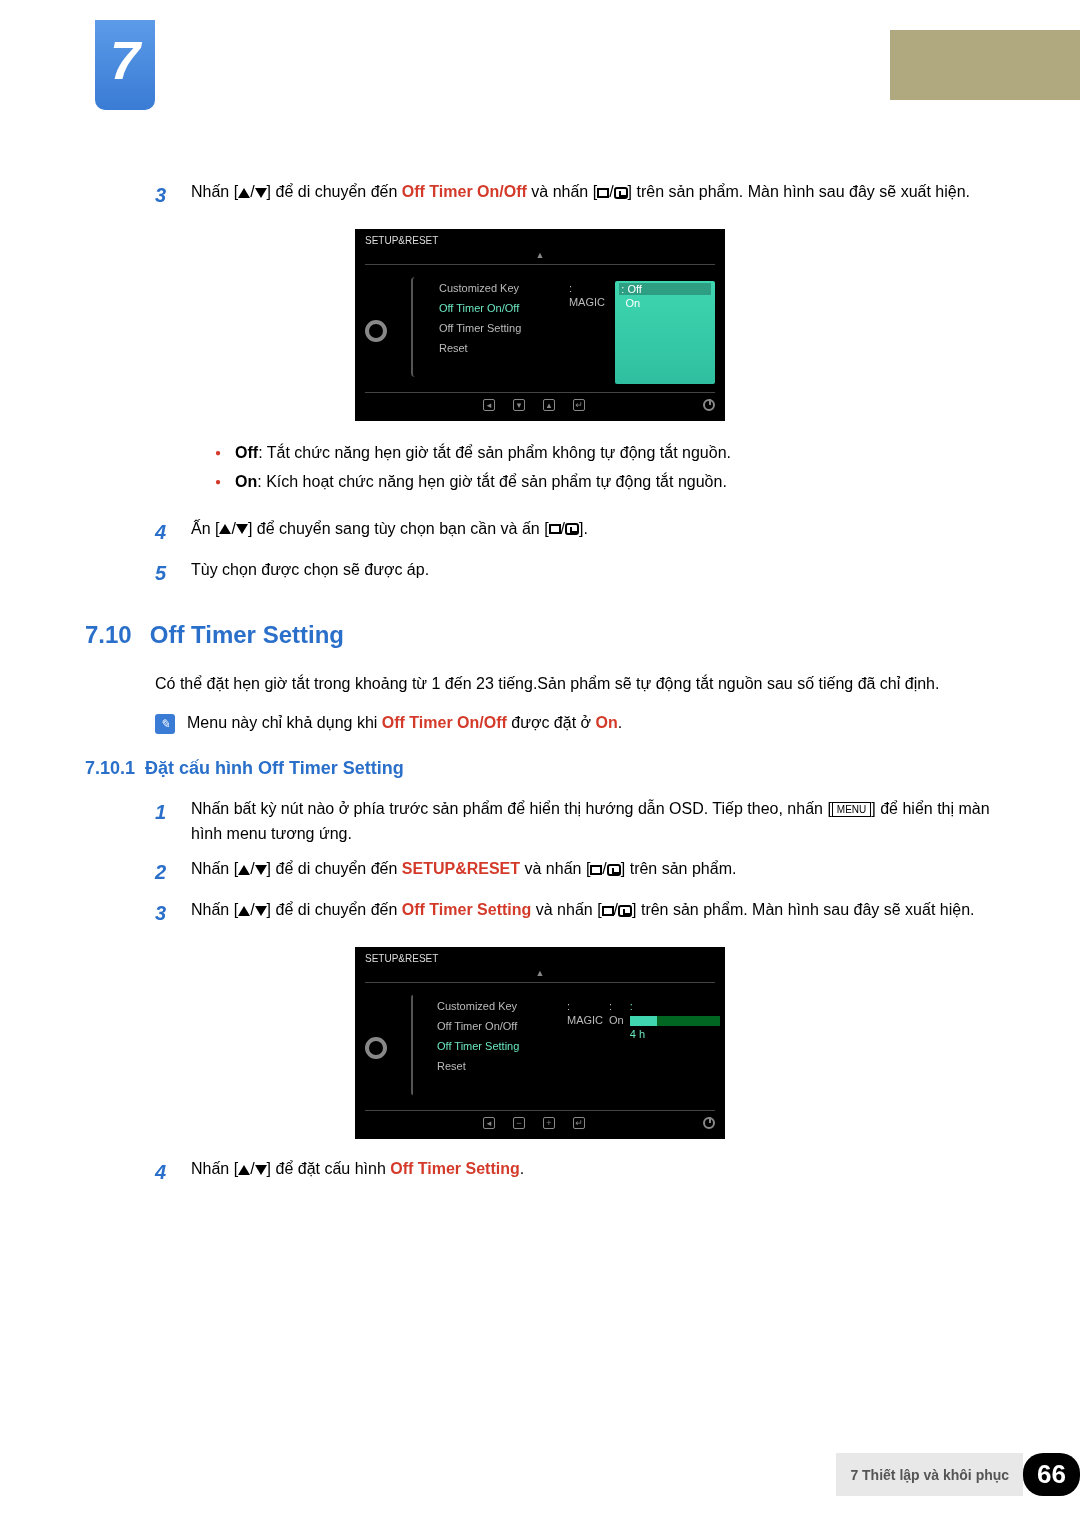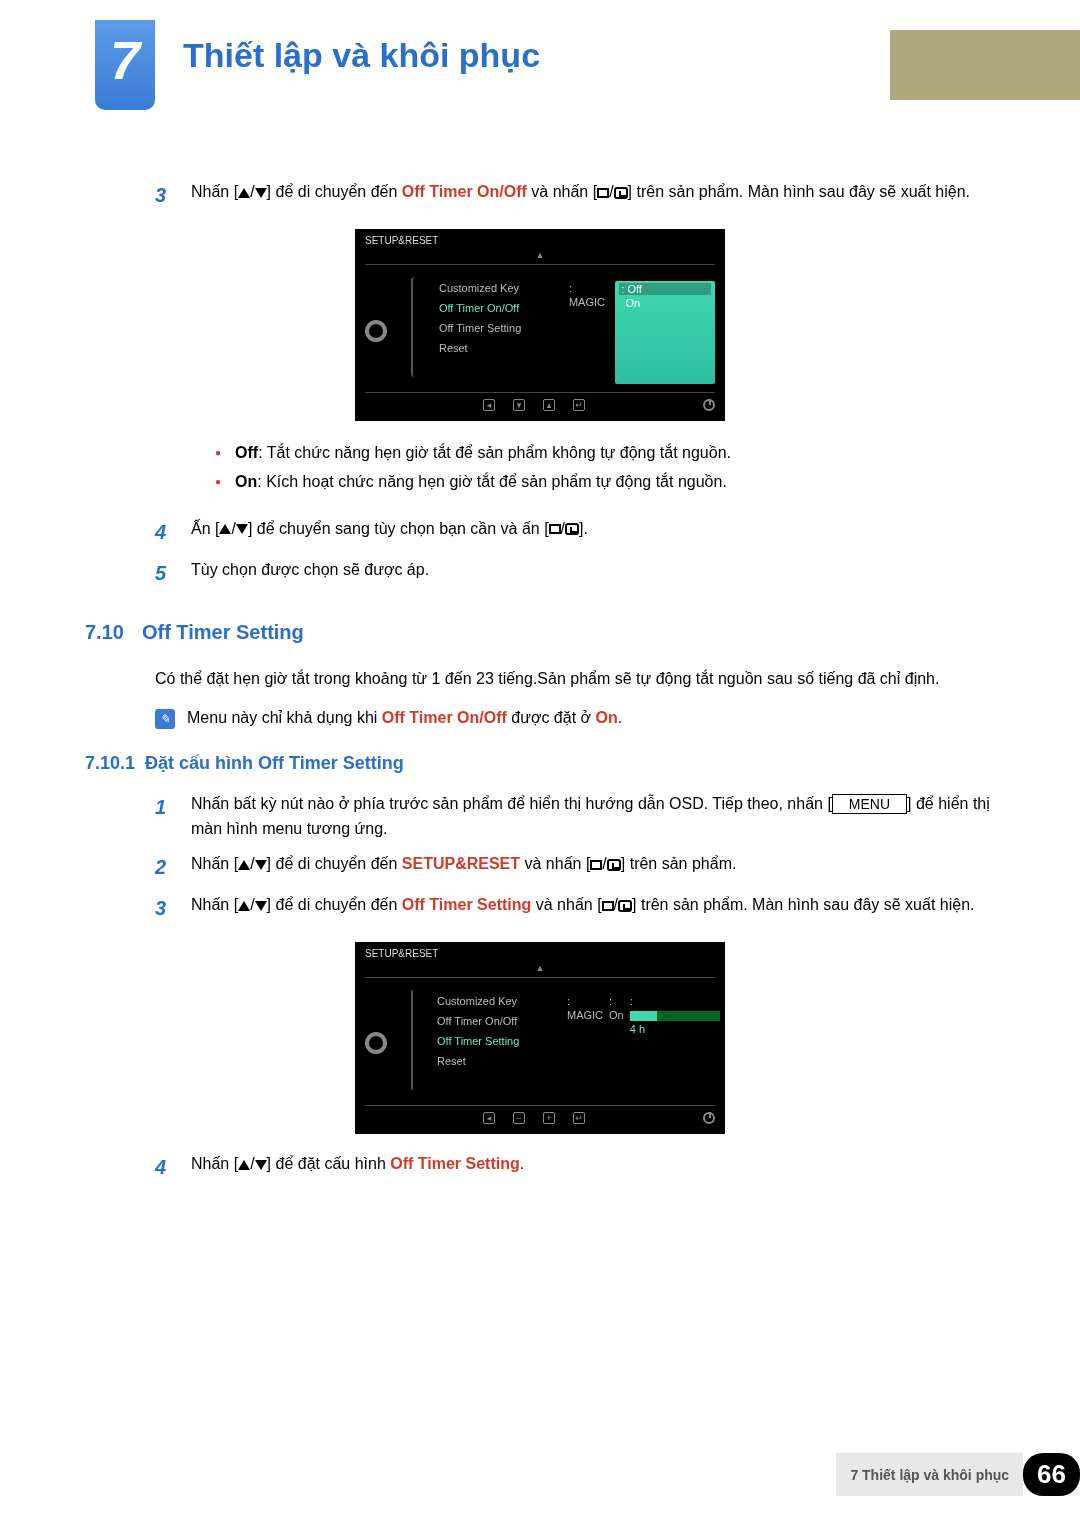--- a/index.html
+++ b/index.html
@@ -71,21 +71,21 @@
   .b-red { color: #d43a2a; font-weight: bold; }
   .b-black { font-weight: bold; }
   .icon-tri-up, .icon-tri-down {
     display: inline-block; width: 0; height: 0; vertical-align: middle;
   }
   .icon-tri-up { border-left: 6px solid transparent; border-right: 6px solid transparent; border-bottom: 10px solid #000; }
   .icon-tri-down { border-left: 6px solid transparent; border-right: 6px solid transparent; border-top: 10px solid #000; }
   .icon-rect { display:inline-block; width:12px; height:10px; border:2px solid #000; vertical-align:middle; }
   .icon-enter { display:inline-block; width:14px; height:12px; border:2px solid #000; border-radius:3px; vertical-align:middle; position:relative; }
   .icon-enter::after { content:""; position:absolute; width:6px; height:4px; border-left:2px solid #000; border-bottom:2px solid #000; top:2px; left:3px; }
-  .menu-key { font-size:14px; border:1px solid #000; padding:1px 16px; vertical-align:middle; }
+  .menu-key { font-size:10px; border:1px solid #000; padding:1px 4px; vertical-align:middle; }
   .osd {
     width: 370px;
     background: #000;
     margin: 18px auto 18px auto;
     padding: 6px 10px 10px 10px;
     font-size: 11px;
     color: #bbb;
     position: relative;
   }
   .osd-title { font-size: 10px; color: #ddd; margin-bottom: 4px; }
@@ -122,41 +122,40 @@
   .osd-footer-group { display:flex; gap:18px; justify-content:center; flex:1;}
   .osd-ficon-wrap { display:flex; flex-direction:column; align-items:center; gap:2px; color:#888; font-size:9px;}
   .osd-ficon { width:12px; height:12px; border:1px solid #888; border-radius:2px; display:flex; align-items:center; justify-content:center;}
   .pwr { width:12px; height:12px; border:2px solid #888; border-radius:50%; position:relative;}
   .pwr::after{content:"";position:absolute;top:-2px;left:4px;width:2px;height:6px;background:#888;}
   .osd-caret { font-size:9px; color:#888; text-align:center; margin-bottom:4px;}
   .bullets { margin: 12px 0 20px 130px; }
   .bullet { display:flex; gap:14px; font-size:16px; line-height:1.8; }
   .bullet-dot { color:#d43a2a; font-size:10px; line-height:28px; }
   .section-h2 {
-    display:flex; gap:18px; font-size:20px; font-weight:bold; color:#2a6fc9;
+    display:flex; gap:18px; font-size:24px; font-weight:bold; color:#2a6fc9;
     margin: 32px 0 22px 0;
   }
   .section-p { font-size:16px; line-height:1.6; margin:0 0 18px 70px; }
   .note-row { display:flex; gap:12px; font-size:16px; margin:0 0 24px 70px; align-items:flex-start;}
   .note-icon { width:20px; height:20px; background:#3a7bd5; border-radius:3px; display:flex; align-items:center; justify-content:center; color:#fff; font-size:12px; font-style:italic; flex-shrink:0;}
   .section-h3 { font-size:18px; font-weight:bold; color:#2a6fc9; margin: 8px 0 18px 0; }
   .footer {
     position:absolute; bottom:31px; right:0; display:flex; align-items:stretch;
   }
   .footer-label { background:#e8e8e8; color:#555; font-size:14px; font-weight:bold; display:flex; align-items:center; padding:0 14px; }
   .footer-page { background:#000000; color:#fff; font-size:26px; font-weight:bold; display:flex; align-items:center; padding:6px 14px;border-radius:20px; }
 </style>
 </head>
 <body>
 
 <div class="sidebar-strip"></div>
 
 <div class="header-row">
   <div class="chapter-badge">7</div>
-  <div class="chapter-title">Thiết lập và khôi phục</div>
 </div>
 
 <div class="content">
 
   <div class="step">
     <div class="step-num">3</div>
     <div class="step-text">
       <span>Nhấn [</span><span class="icon-tri-up"></span>/<span class="icon-tri-down"></span><span>] để di chuyển đến </span><span class="b-red">Off Timer On/Off</span><span> và nhấn [</span><span class="icon-rect"></span>/<span class="icon-enter"></span><span>] trên sản phẩm. Màn hình sau đây sẽ xuất hiện.</span>
     </div>
   </div>

